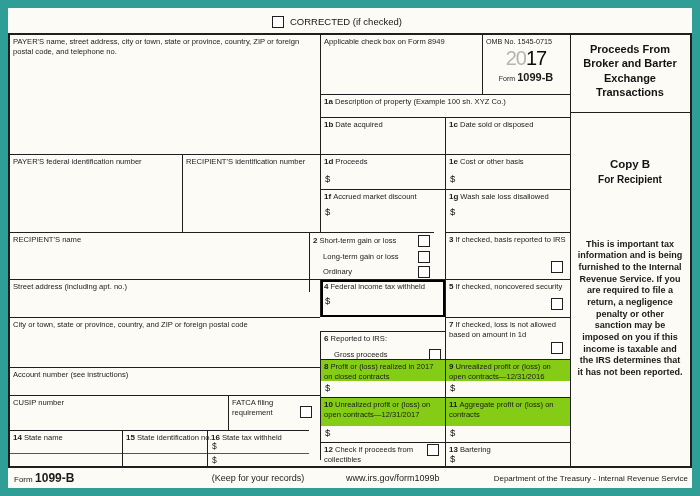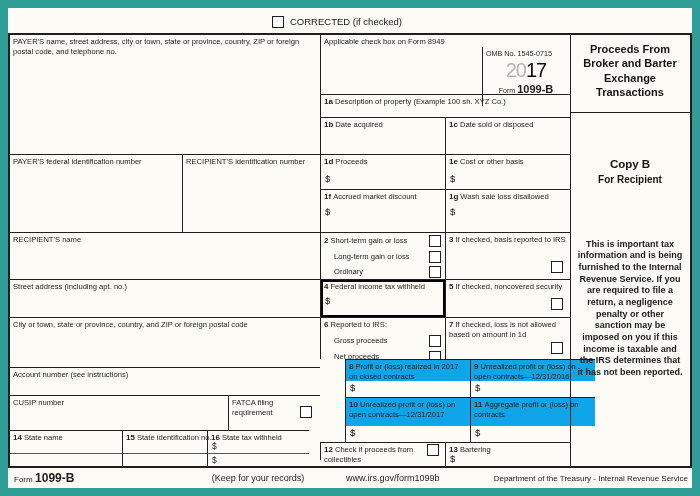--- a/index.html
+++ b/index.html
@@ -14,21 +14,21 @@
   .table{position:absolute;left:0;top:25px;width:680px;height:431px;border:2px solid #1f1f1f;}
   .cell{position:absolute;padding:2px 4px 2px 3px;font-size:7.6px;line-height:1.28;color:#1b1b1b;box-sizing:border-box;}
   .bt{border-top:1px solid #1f1f1f;}
   .bl{border-left:1px solid #1f1f1f;}
   .no{font-weight:bold;font-size:8px;margin-right:2px;}
   .cb{width:10px;height:10px;border:1px solid #1f1f1f;background:#fff;display:inline-block;flex:0 0 auto;}
   .cb.abs{position:absolute;}
   .dollar{font-size:9.5px;color:#111;}
   .d-bot{position:absolute;left:4px;bottom:4px;}
   .d-mid{position:absolute;left:4px;top:16px;}
-  .gray{background:#0ea5e9;margin-left:25px;}
+  .gray{background:#84cc16;}
   .wstrip{position:absolute;left:0;right:0;bottom:0;height:14px;background:#fcfbf6;padding:1px 4px;}
   .thick{box-shadow:inset 0 0 0 2px #000;}
   .opt{display:flex;justify-content:space-between;align-items:center;margin-bottom:3.5px;}
   .ind{padding-left:10px;}
   .gap-top{margin-top:5px;gap:7px;}
   .gap-top-sm{margin-top:3px;text-align:right;}
 
   .omb-cell{text-align:center;}
   .omb-line{font-size:7.2px;text-align:left;margin-bottom:2px;}
   .year{font-weight:normal;font-size:20px;line-height:1;letter-spacing:-1px;}
@@ -115,21 +115,21 @@
       <div class="cell bt bl" style="left:197px;top:395px;width:102px;height:36px">
         <span class="no">16</span><span>State tax withheld</span>
         <span class="st-d1">$</span>
         <div class="state-line"></div>
         <span class="st-d2">$</span>
       </div>
 
       <div class="cell bl" style="left:310px;top:0;width:162px;height:59px">
         <span>Applicable check box on Form 8949</span>
       </div>
-      <div class="cell bl omb-cell" style="left:472px;top:12px;width:88px;height:59px">
+      <div class="cell bl omb-cell" style="left:472px;top:0;width:88px;height:59px">
         <div class="omb-line">OMB No. 1545-0715</div>
         <div class="year"><span class="y20">20</span><span class="y17">17</span></div>
         <div class="formline">
           <span class="fw">Form</span> <span class="fn">1099-B</span>
         </div>
       </div>
 
       <div class="cell bt bl" style="left:310px;top:59px;width:250px;height:23px">
         <span class="no">1a</span><span>Description of property (Example 100 sh. XYZ Co.)</span>
       </div>
@@ -152,21 +152,21 @@
 
       <div class="cell bt bl" style="left:310px;top:154px;width:125px;height:43px">
         <span class="no">1f</span><span>Accrued market discount</span>
         <span class="dollar d-mid">$</span>
       </div>
       <div class="cell bt bl" style="left:435px;top:154px;width:125px;height:43px">
         <span class="no">1g</span><span>Wash sale loss disallowed</span>
         <span class="dollar d-mid">$</span>
       </div>
 
-      <div class="cell bt bl" style="left:310px;top:197px;width:125px;height:60px">
+      <div class="cell bt bl" style="left:299px;top:197px;width:125px;height:60px">
         <div class="opt">
           <span><span class="no">2</span><span>Short-term gain or loss</span></span>
           <span class="cb"></span>
         </div>
         <div class="opt ind">
           <span>Long-term gain or loss</span>
           <span class="cb"></span>
         </div>
         <div class="opt ind">
           <span>Ordinary</span>
@@ -180,21 +180,21 @@
 
       <div class="cell bt bl thick" style="left:310px;top:244px;width:125px;height:38px">
         <span class="no">4</span><span>Federal income tax withheld</span>
         <span class="dollar d-mid" style="top:15px">$</span>
       </div>
       <div class="cell bt bl" style="left:435px;top:244px;width:125px;height:38px">
         <span class="no">5</span><span>If checked, noncovered security</span>
         <span class="cb abs" style="right:7px;bottom:7px"></span>
       </div>
 
-      <div class="cell bt bl" style="left:310px;top:282px;width:125px;height:42px">
+      <div class="cell bt bl" style="left:310px;top:296px;width:125px;height:42px">
         <div>
           <span class="no">6</span><span>Reported to IRS:</span>
         </div>
         <div class="opt ind gap-top">
           <span>Gross proceeds</span>
           <span class="cb"></span>
         </div>
         <div class="opt ind gap-top-sm">
           <span>Net proceeds</span>
           <span class="cb"></span>

